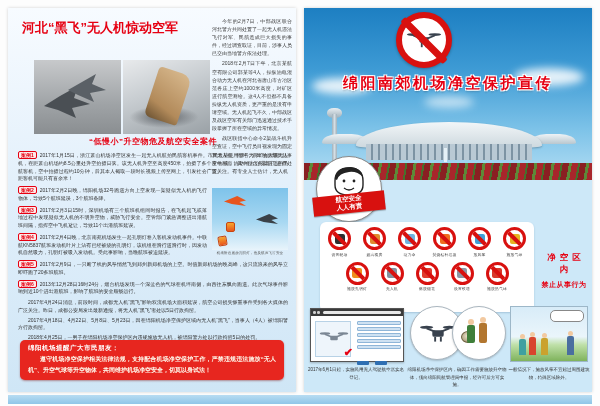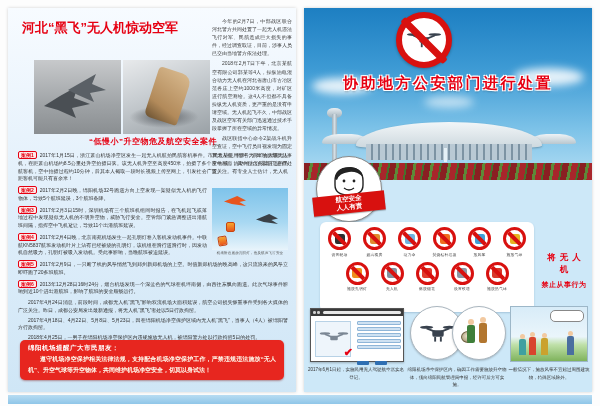--- a/index.html
+++ b/index.html
@@ -272,21 +272,21 @@
         <ellipse cx="32" cy="6" rx="7" ry="1.6" fill="#39424e"></ellipse>
         <line x1="8" y1="7" x2="18" y2="11" stroke="#39424e" stroke-width="2"></line>
         <line x1="32" y1="7" x2="22" y2="11" stroke="#39424e" stroke-width="2"></line>
         <rect x="15" y="9" width="10" height="6" rx="1.5" fill="#39424e"></rect>
         <rect x="16.5" y="15" width="2" height="5" fill="#39424e"></rect>
         <rect x="21.5" y="15" width="2" height="5" fill="#39424e"></rect>
       </svg>
       <div class="sign-bar"></div>
     </div>
 
-    <div class="r-title">协助地方公安部门进行处置</div>
+    <div class="r-title">绵阳南郊机场净空保护宣传</div>
 
     <div class="badge">
       <div class="badge-circle">
         <svg class="badge-face" viewBox="0 0 44 44">
           <path d="M8 20 Q8 7 22 7 Q36 7 36 20 L36 24 Q36 34 22 34 Q8 34 8 24 Z" fill="#ffffff" stroke="#222" stroke-width="1.4"></path>
           <path d="M8 18 Q10 6 24 6 Q34 7 36 16 Q30 10 22 11 Q12 12 10 19 Z" fill="#222"></path>
           <circle cx="17" cy="20" r="1.4" fill="#222"></circle>
           <circle cx="27" cy="20" r="1.4" fill="#222"></circle>
           <path d="M17 27 Q22 31 27 27" fill="none" stroke="#222" stroke-width="1.3"></path>
         </svg>
@@ -365,21 +365,21 @@
         <div class="pcell">
           <div class="pcirc">
               <div class="pict" style="background: rgb(216, 57, 43);"></div>
             </div>
           <div class="plbl">施放热气球</div>
         </div>
       </div>
     </div>
 
     <div class="zone">
-      <div class="zone-l1">将无人机</div>
+      <div class="zone-l1">净空区内</div>
       <div class="zone-l2">禁止从事行为</div>
     </div>
 
     <div class="illo browser">
       <div class="b-bar">
         <div class="b-dot"></div>
         <div class="b-dot"></div>
         <div class="b-addr"></div>
       </div>
       <div class="b-left">

